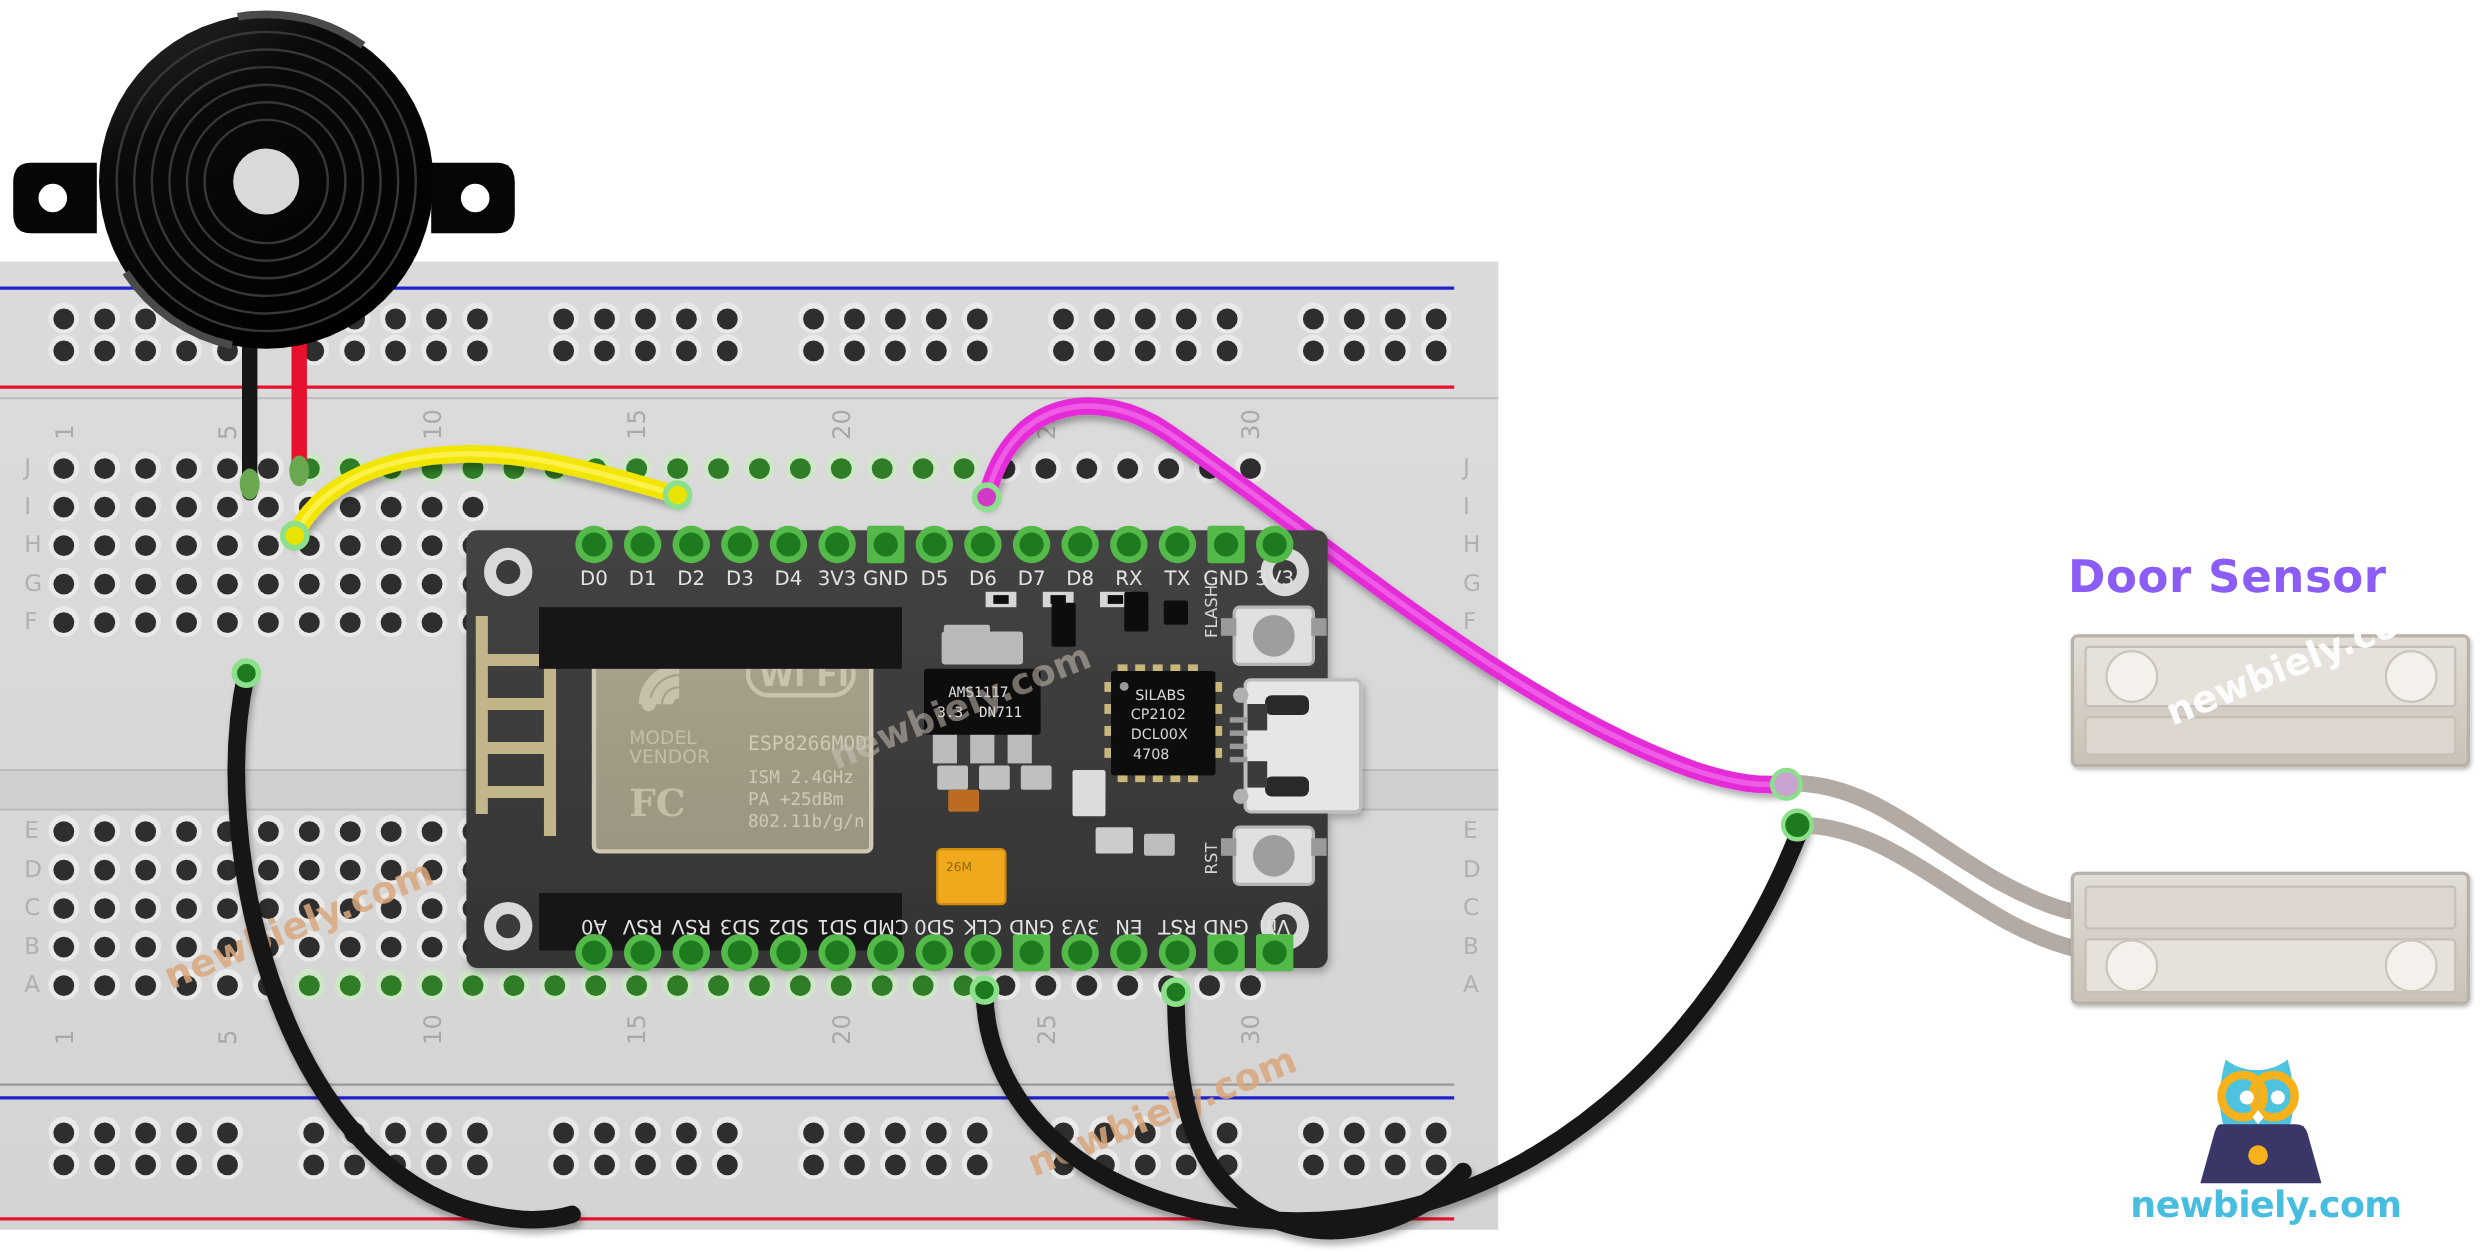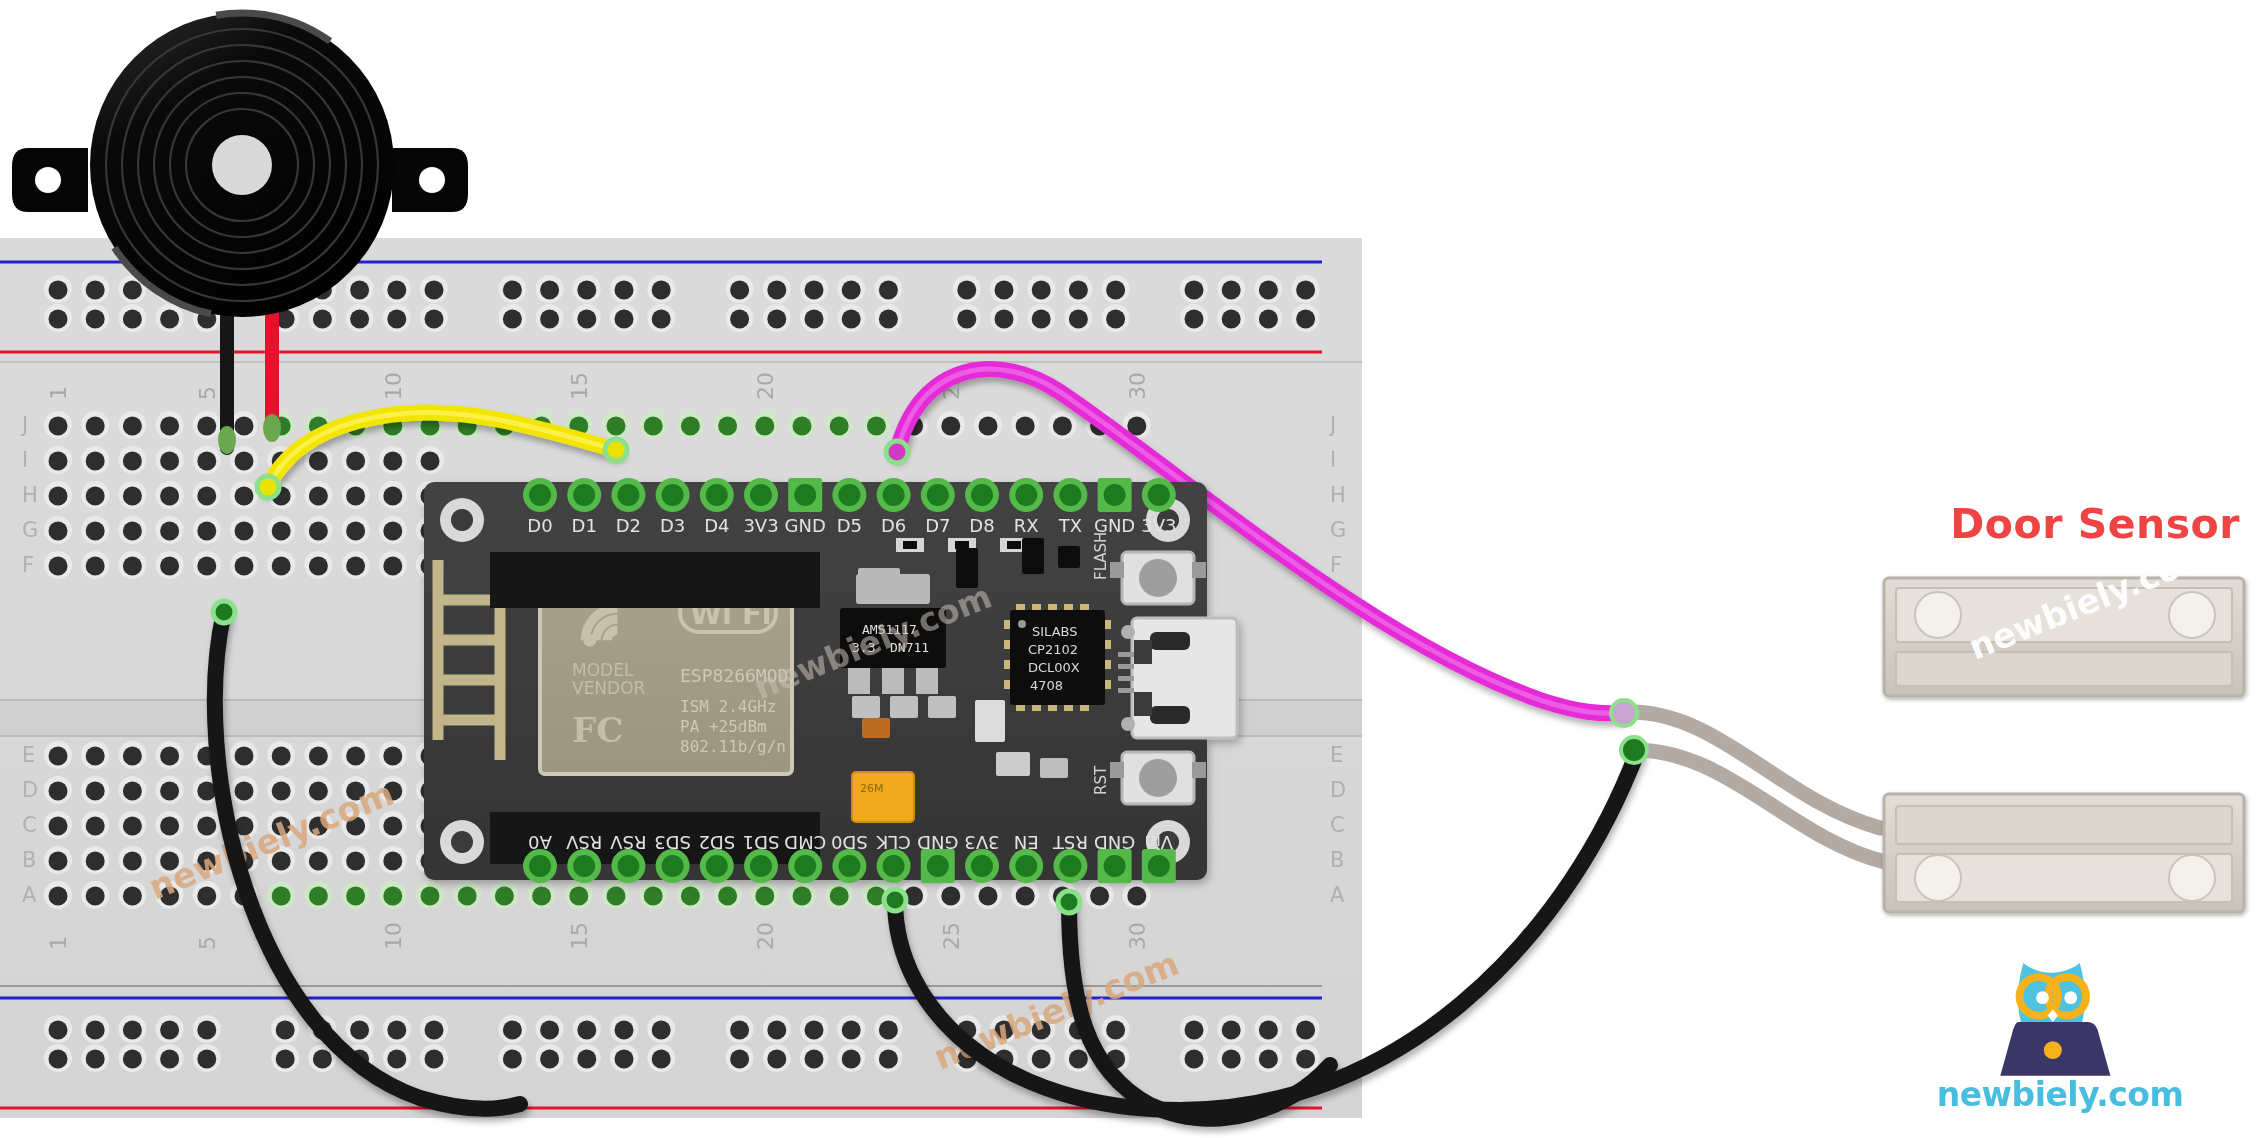--- a/index.html
+++ b/index.html
@@ -1,22 +1,22 @@
 <!DOCTYPE html>
 <html><head>
 <meta charset="utf-8">
 <style>
   html,body{margin:0;padding:0;background:#ffffff;}
   body{width:2260px;height:1138px;position:relative;overflow:hidden;
        font-family:"DejaVu Sans","Liberation Sans",sans-serif;}
   .stage{position:absolute;left:0;top:0;width:2260px;height:1138px;}
   svg.layer{position:absolute;left:0;top:0;width:2260px;height:1138px;}
-  .title-door{position:absolute;left:1880px;top:500px;width:360px;text-align:right;
+  .title-door{position:absolute;left:1880px;top:500px;width:360px;text-align:left;
       font-family:"DejaVu Sans","Liberation Sans",sans-serif;font-weight:bold;
-      font-size:41px;color:#ef4444;letter-spacing:0.5px;}
+      font-size:41px;color:#8b5cf6;letter-spacing:0.5px;}
   .brandtext{position:absolute;left:1880px;top:1075px;width:360px;text-align:center;
       font-family:"DejaVu Sans","Liberation Sans",sans-serif;font-weight:bold;
       font-size:33px;color:#47bde0;letter-spacing:-0.5px;}
 </style>
 </head>
 <body>
 
 <div class="stage">
 
 <svg class="layer" viewBox="0 0 2260 1138">

